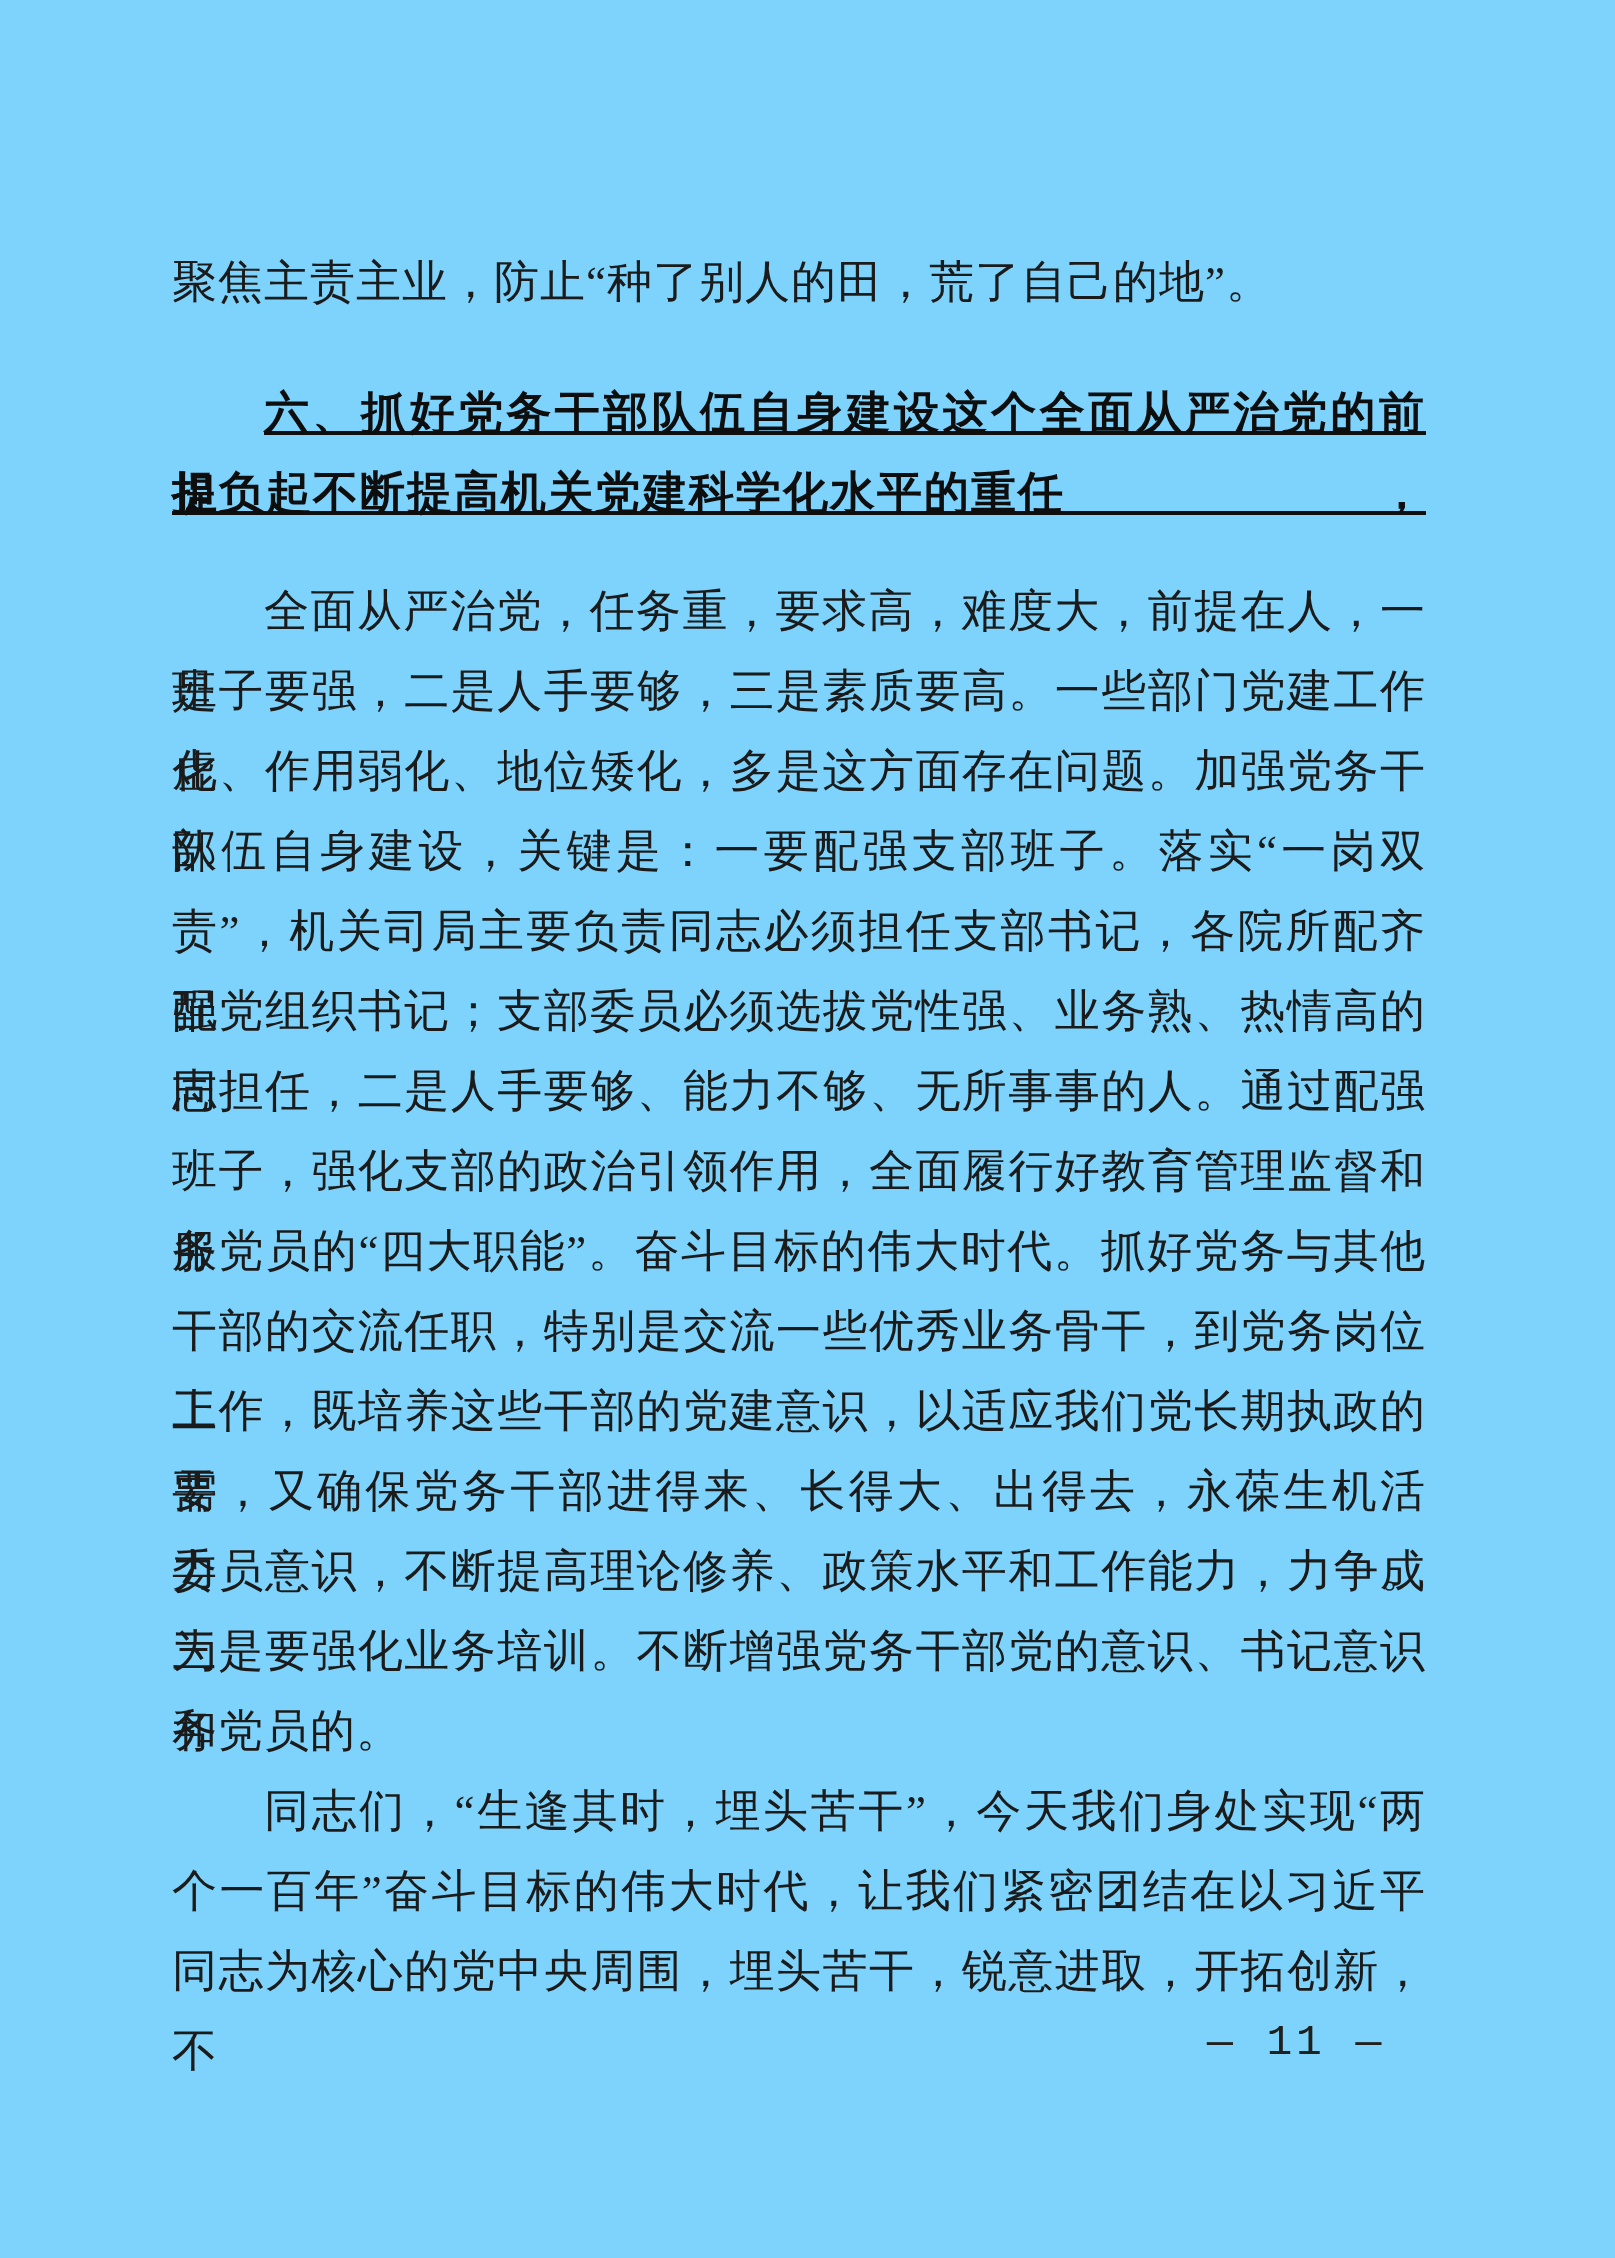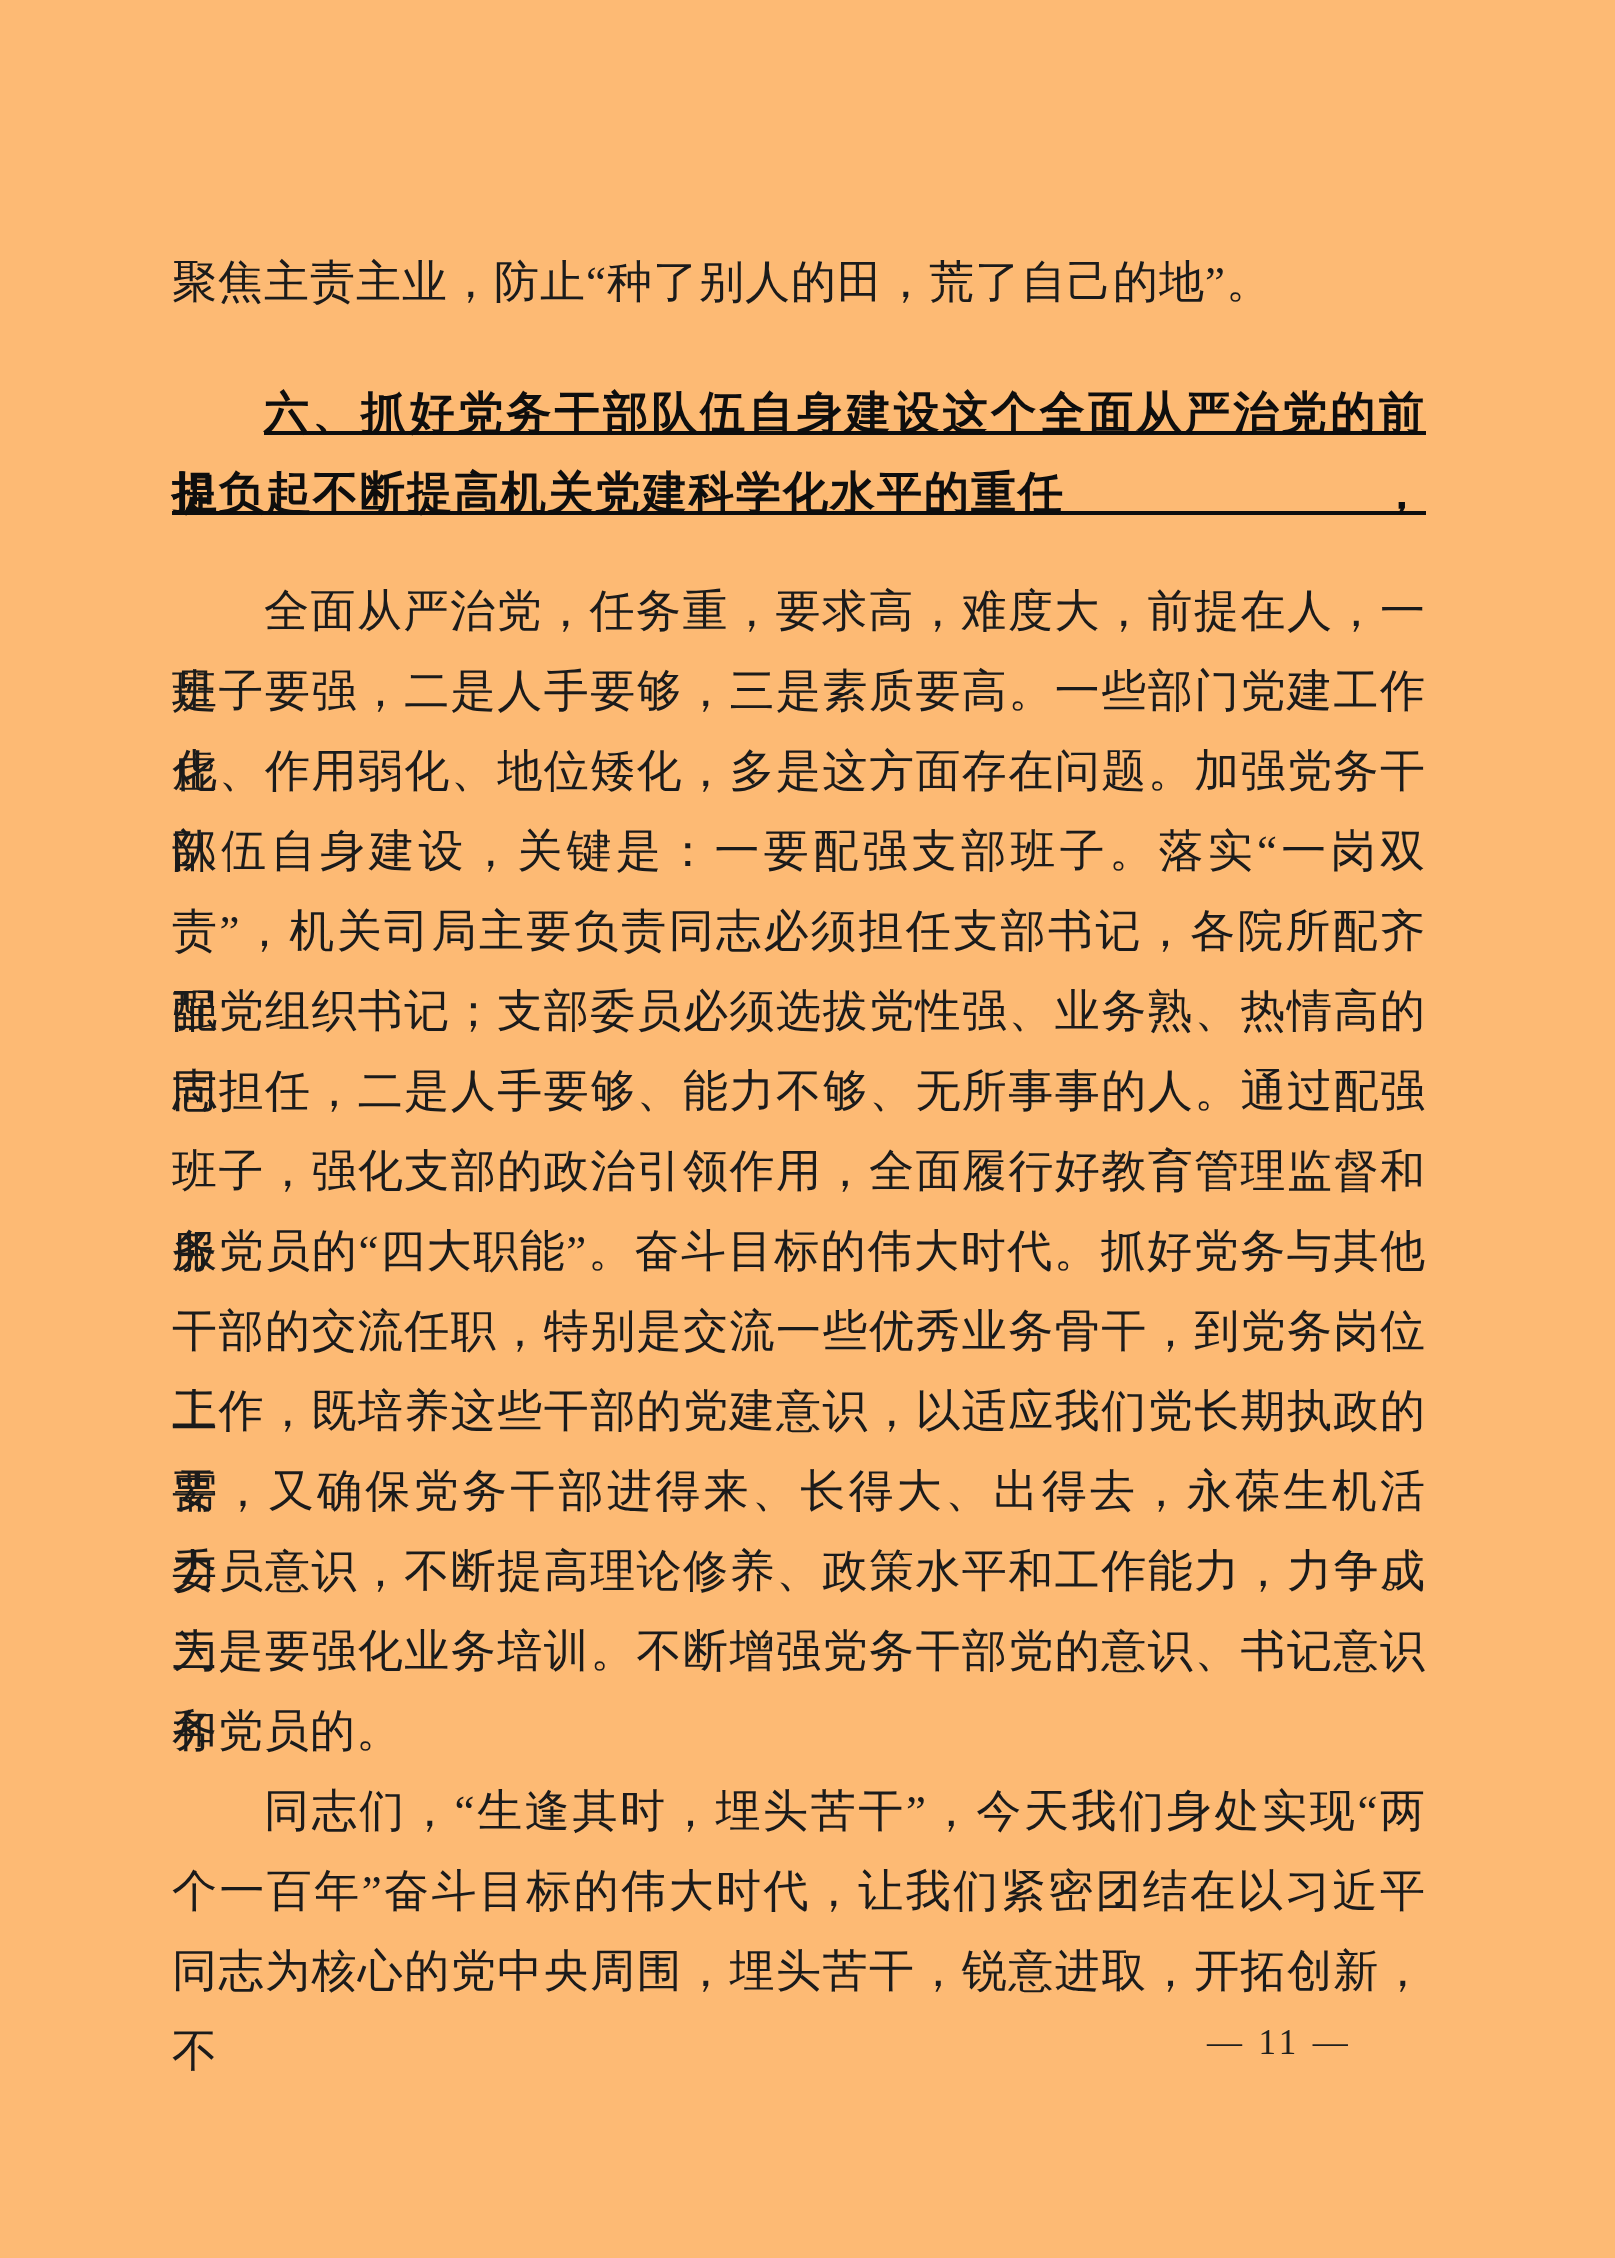--- a/index.html
+++ b/index.html
@@ -5,21 +5,21 @@
   html, body {
     margin: 0;
     padding: 0;
     background: #e8e8e8;
   }
   .page {
     position: relative;
     width: 1616px;
     height: 2259px;
     margin: 0 auto;
-    background: #fdba74;
+    background: #7dd3fc;
     color: #1b1b1b;
     font-family: "Liberation Serif", "DejaVu Serif", serif;
     overflow: hidden;
   }
   .content {
     position: absolute;
     left: 172px;
     top: 242px;
     width: 1254px;
   }
@@ -49,25 +49,25 @@
     margin-top: 51px;
   }
   .gap-after-heading {
     margin-top: 38px;
   }
   .page-number {
     position: absolute;
     top: 2021px;
     left: 1207px;
     width: 176px;
-    font-size: 35px;
+    font-size: 43px;
     line-height: 43px;
     letter-spacing: 3.9px;
     color: #20201e;
-    font-family: Liberation Serif, serif;
+    font-family: Liberation Mono, monospace;
     white-space: nowrap;
   }
 </style>
 </head>
 <body>
 
 <div class="page">
   <div class="content">
 
     <div class="line">聚焦主责主业，防止“种了别人的田，荒了自己的地”。</div>

